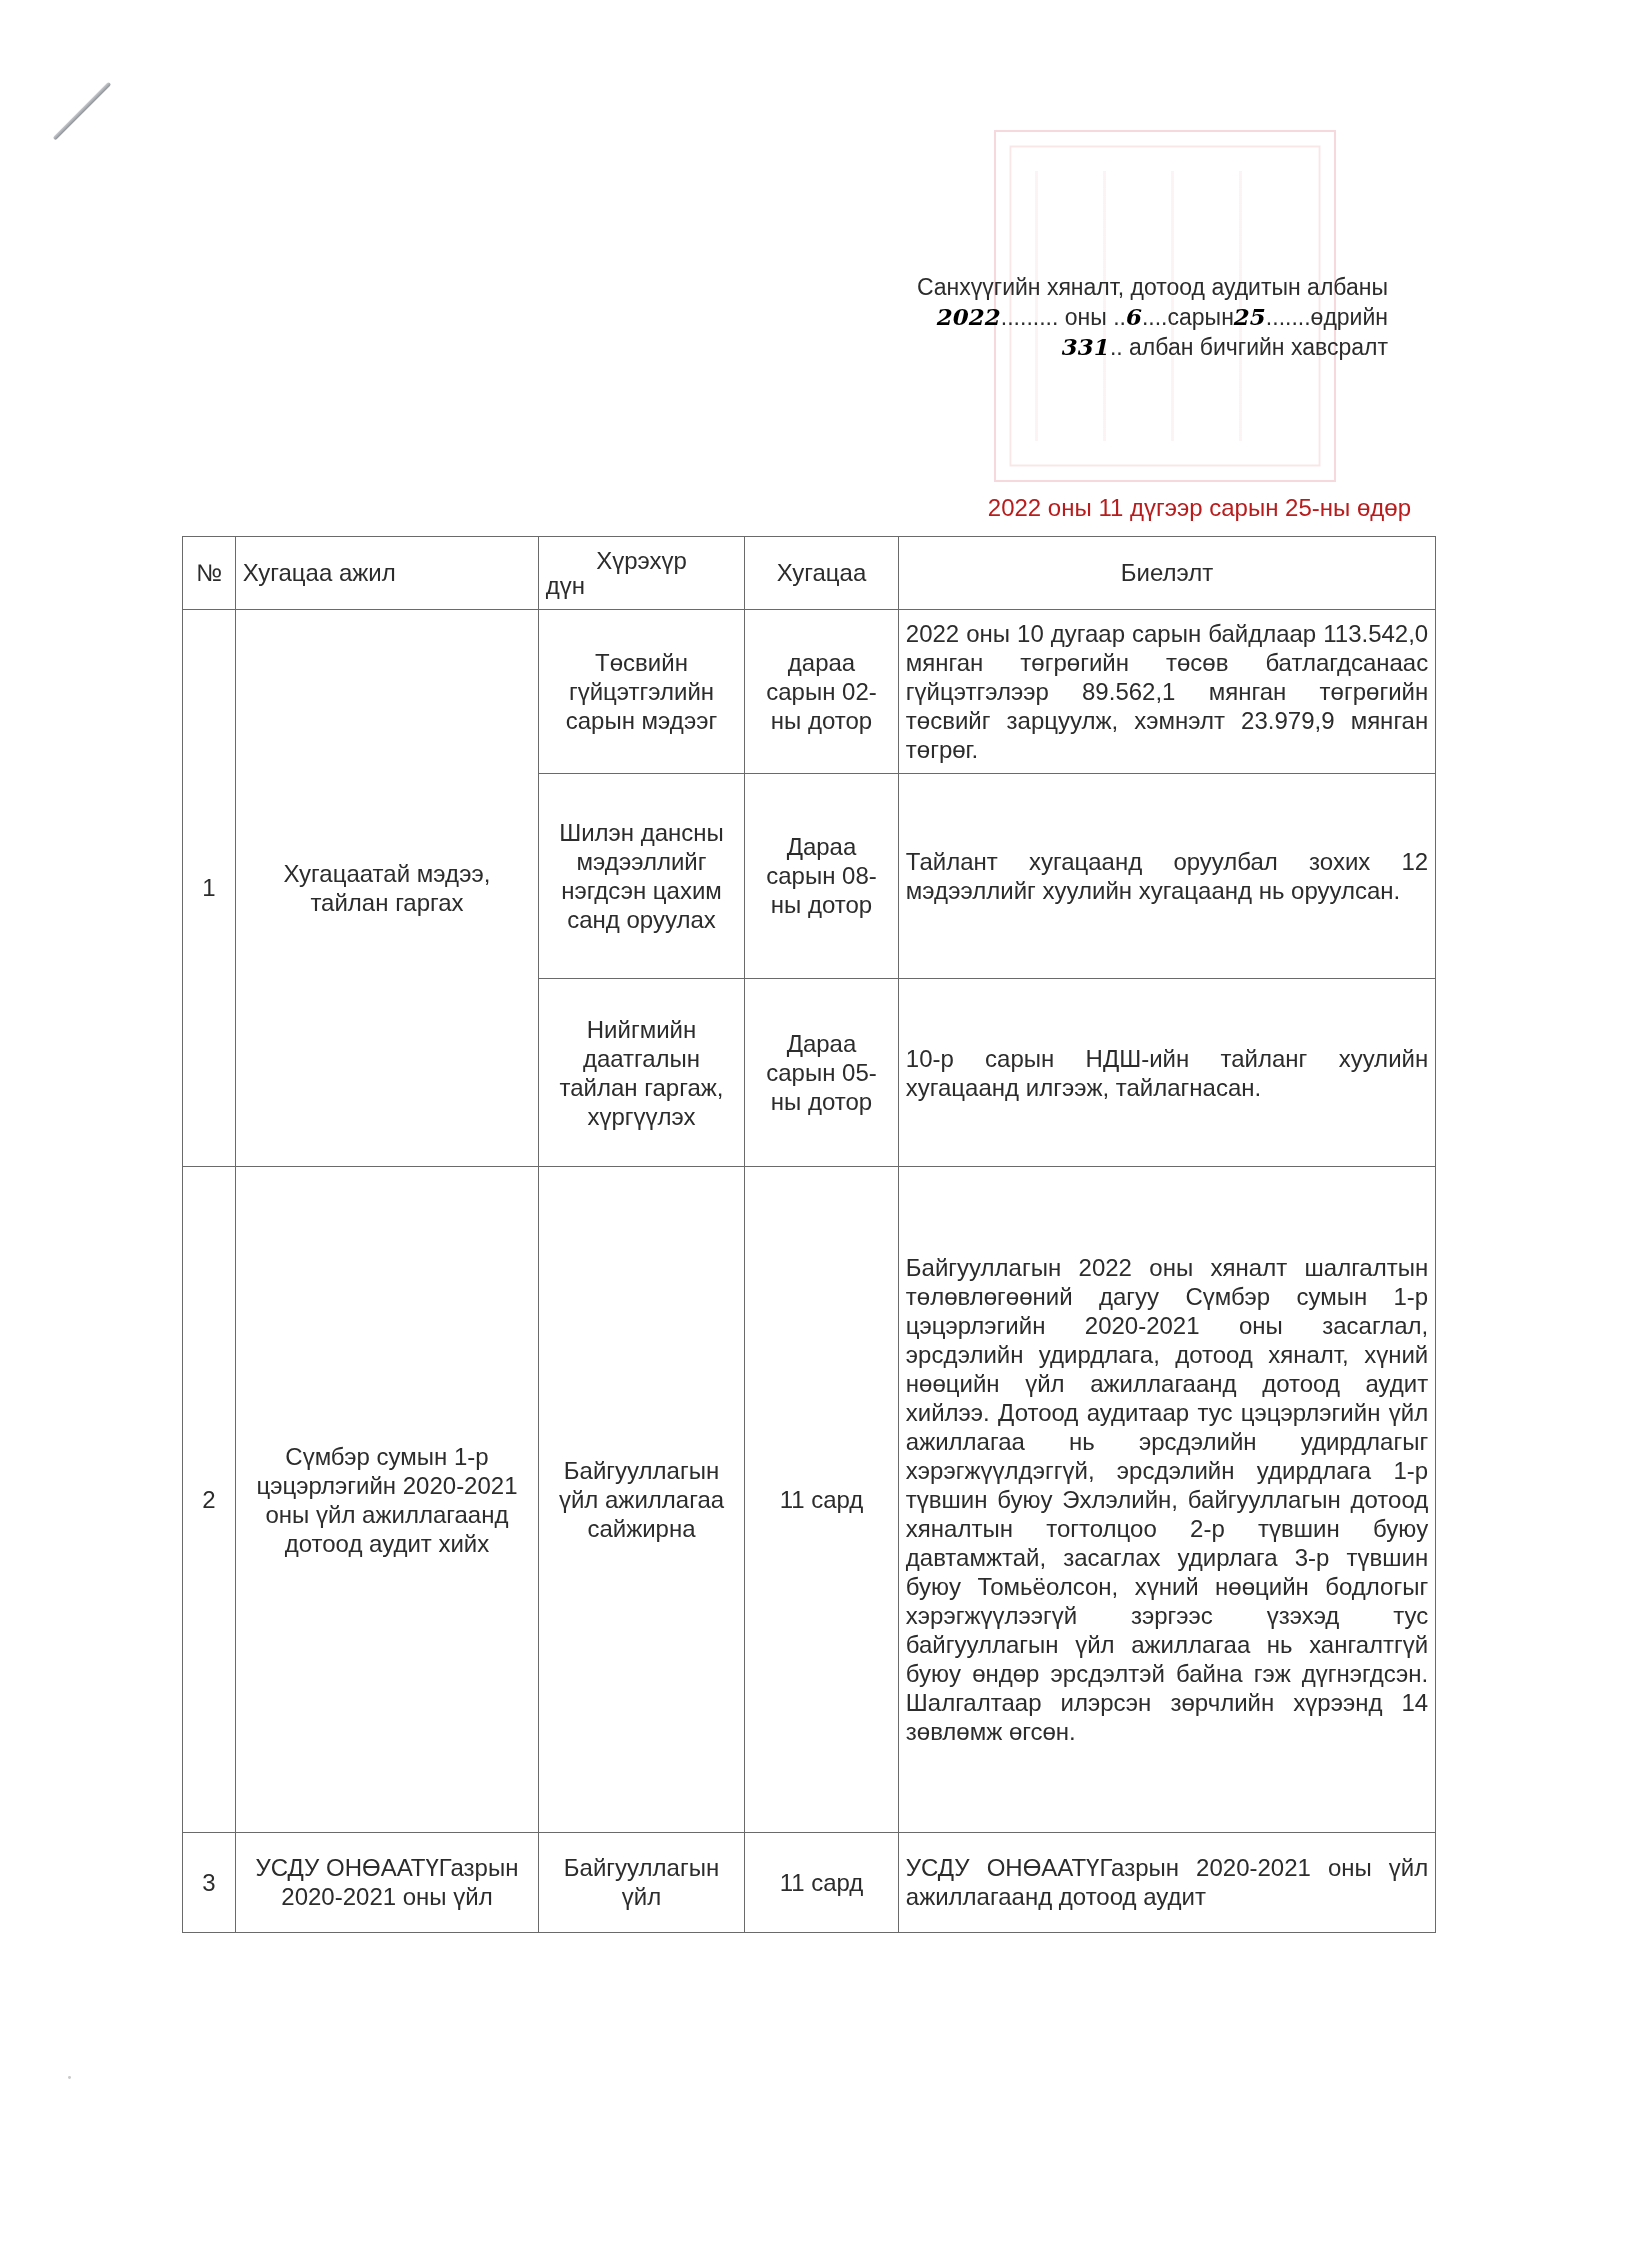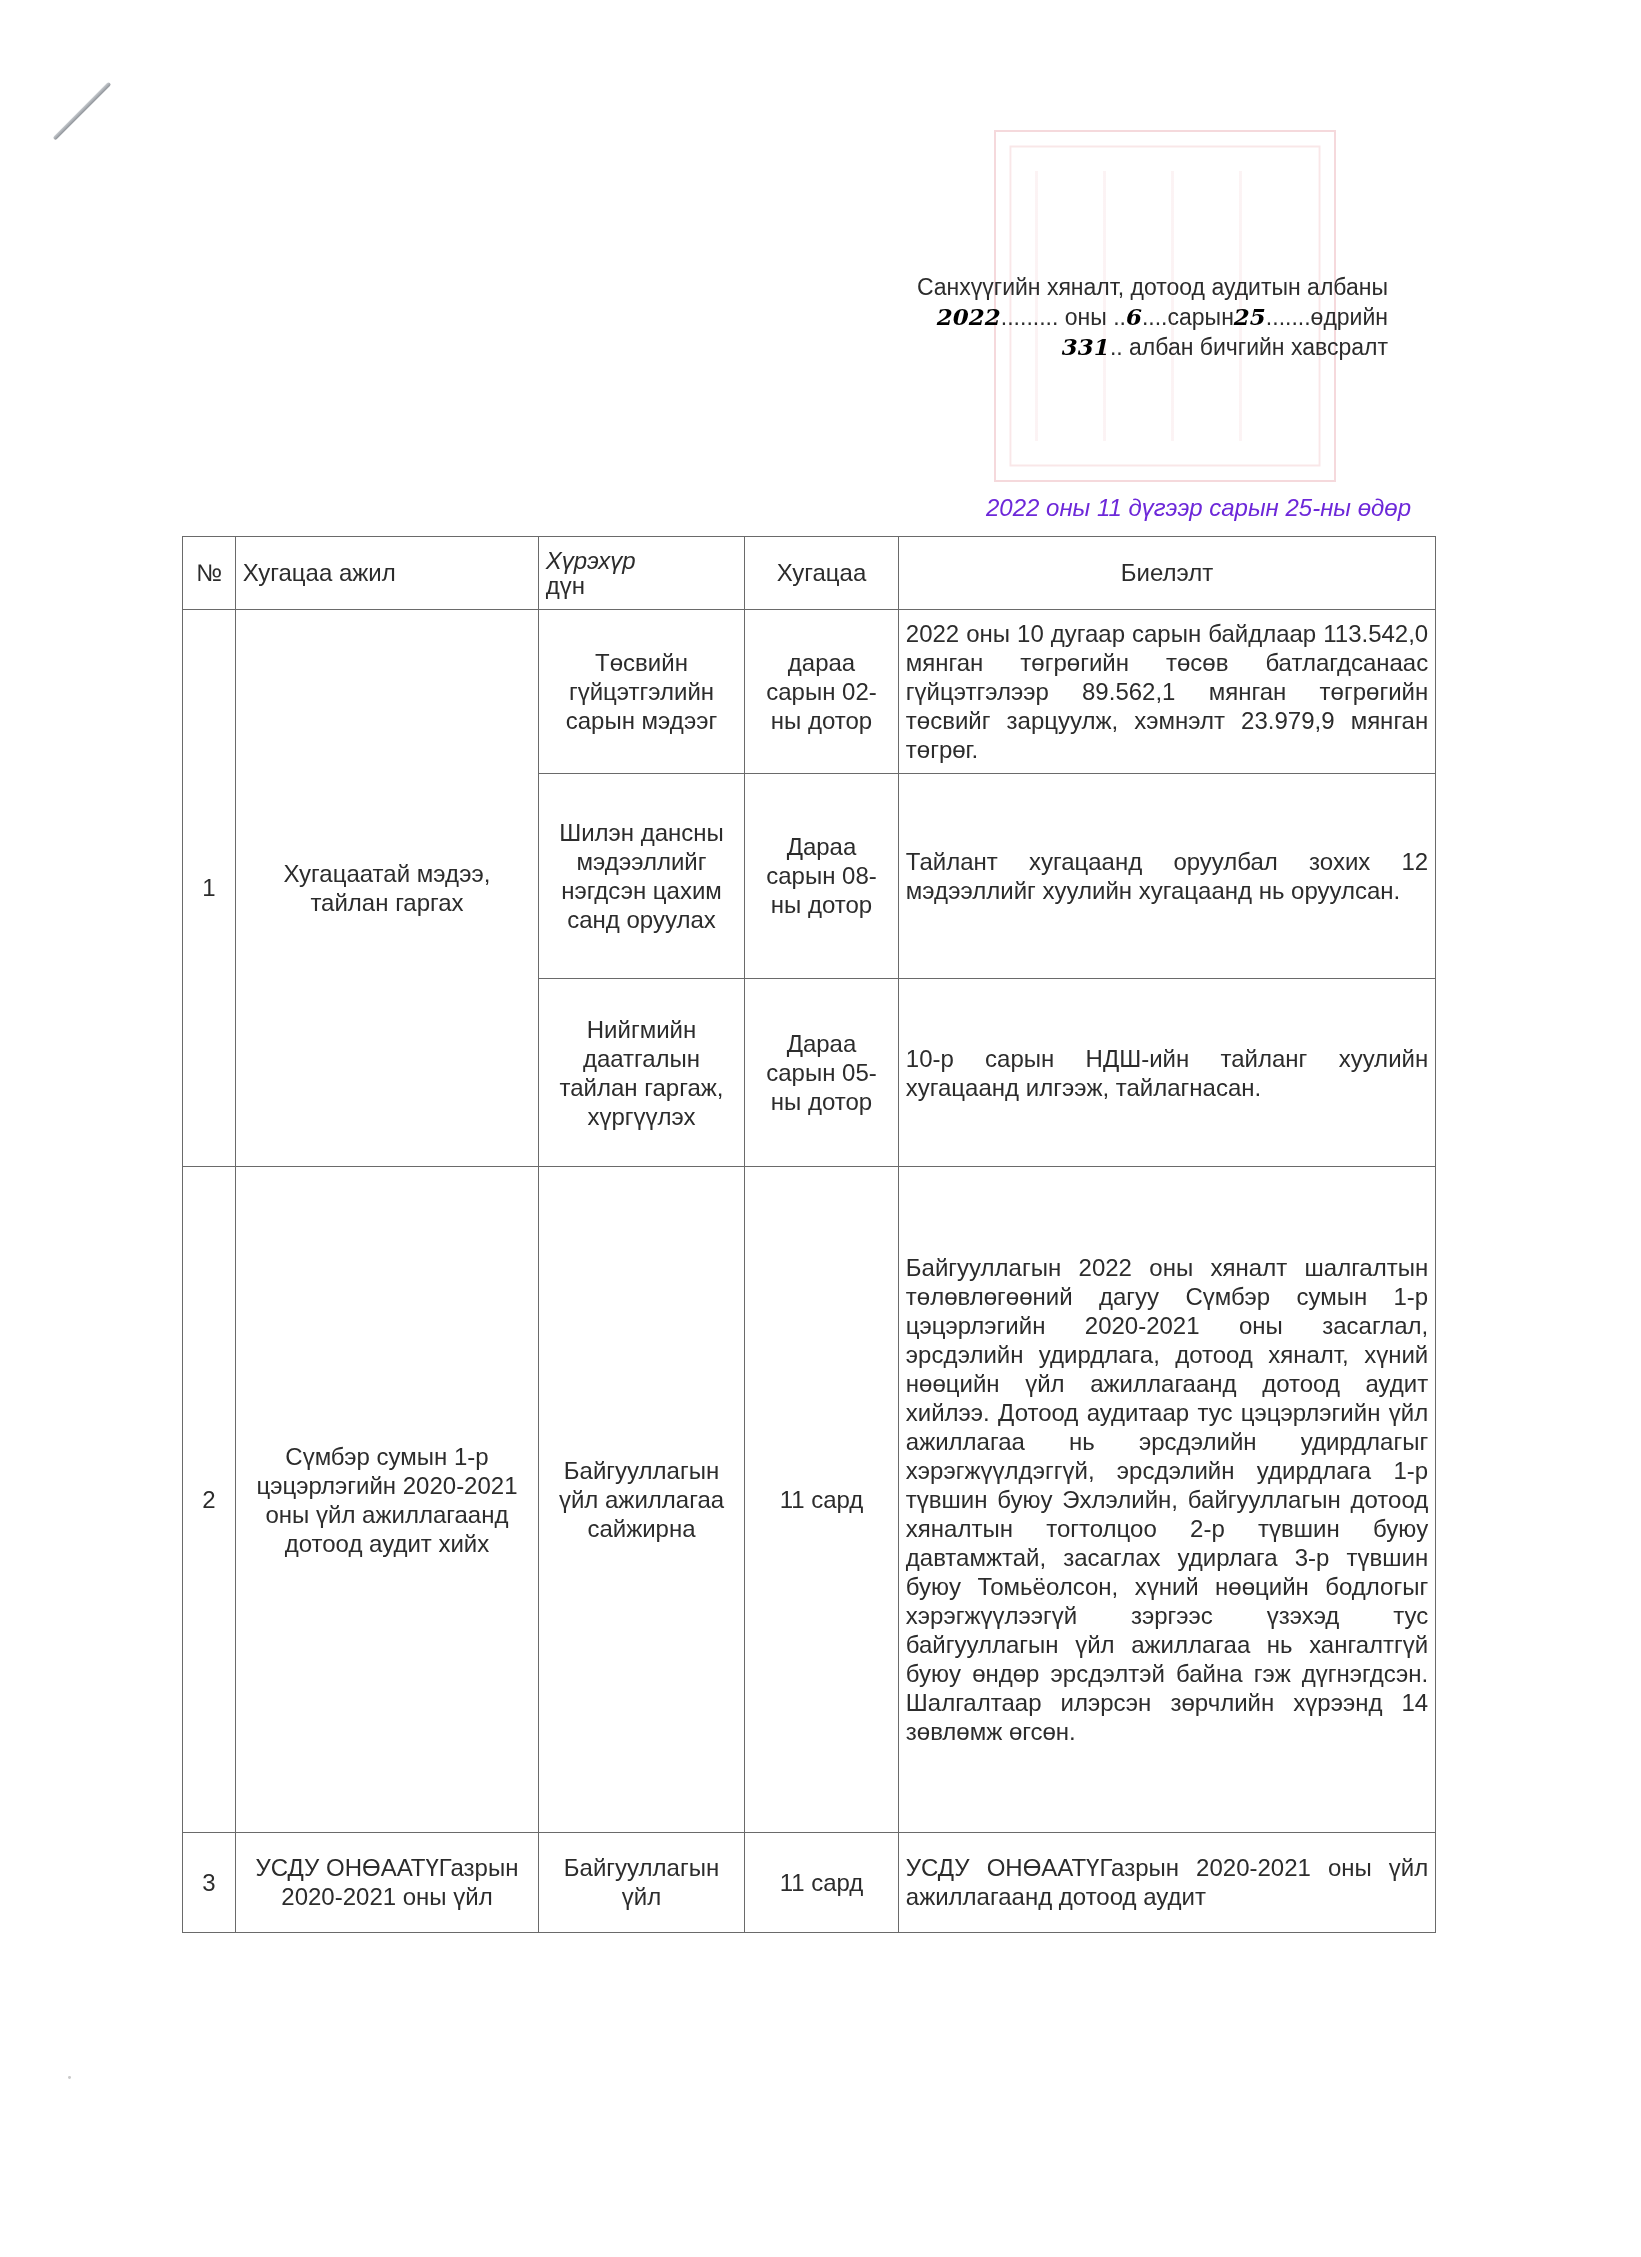--- a/index.html
+++ b/index.html
@@ -24,35 +24,35 @@
   .header-note {
     position: absolute; right: 253px; top: 272px; text-align: right;
     font-size: 23px; line-height: 30px; color: #2c2c2c;
   }
   .header-note .hw { font-family: "DejaVu Serif", serif; font-style: italic; font-weight: bold; color:#000000; }
   .doc-title {
     position: absolute; left: 241px; top: 388px; width: 1023px; text-align: center;
     font-size: 28px; font-weight: bold; line-height: 35px; color: #262626;
   }
   .doc-date {
-    position: absolute; right: 230px; top: 494px; font-size: 24px; color:#6d28d9;font-style:italic;
+    position: absolute; right: 230px; top: 494px; font-size: 24px; color:#b91c1c;
   }
   table.plan {
     position: absolute; left: 182px; top: 536px; width: 1253px;
     border-collapse: collapse; table-layout: fixed;
     font-size: 24px; line-height: 29px; color: #2c2c2c;
   }
   table.plan td, table.plan th {
     border: 1.5px solid #6a6a6a; padding: 1.9px 6.8px; vertical-align: middle;
   }
   table.plan th { font-weight: normal; font-size: 24px; height: 68px; }
   th.c-no, td.c-no { text-align: center; }
   th.c-task { text-align: left; padding-left: 11.6px; }
   th.c-result { text-align: left; line-height: 25px; }
-  th.c-result .justify { display:flex; justify-content: flex-start; font-style: italic; }
+  th.c-result .justify { display:flex; justify-content: center; }
   th.c-deadline, th.c-progress { text-align: center; }
   td.c-task, td.c-result, td.c-deadline { text-align: center; }
   td.c-progress { text-align: justify; text-align-last: left; padding: 3.9px 7.7px 3.9px 9.7px; }
   td.mid { vertical-align: middle; }
   .r1a td { height: 159px; }
   .r1b td { height: 201px; }
   .r1c td { height: 183px; }
   .r2 td { height: 661px; }
   .r3 td { height: 95px; vertical-align: top; }
   .clip { max-height: 89px; overflow: hidden; }

